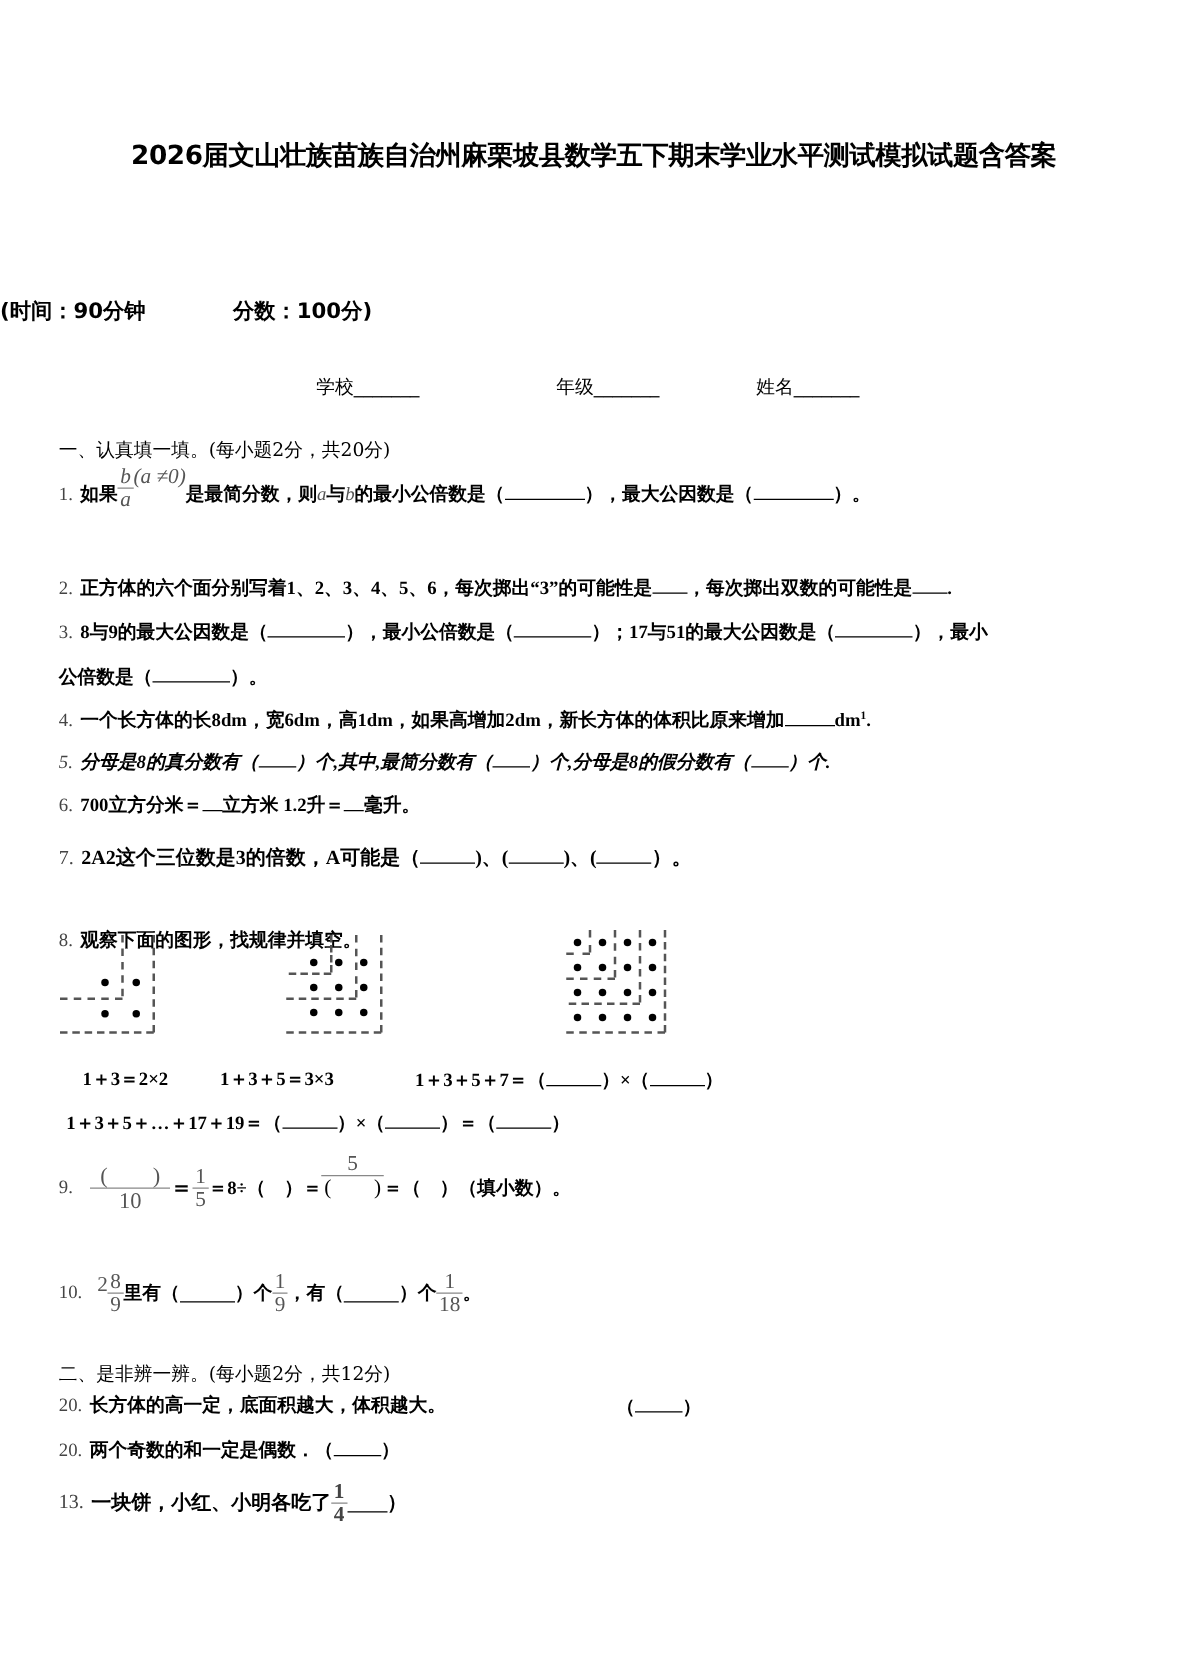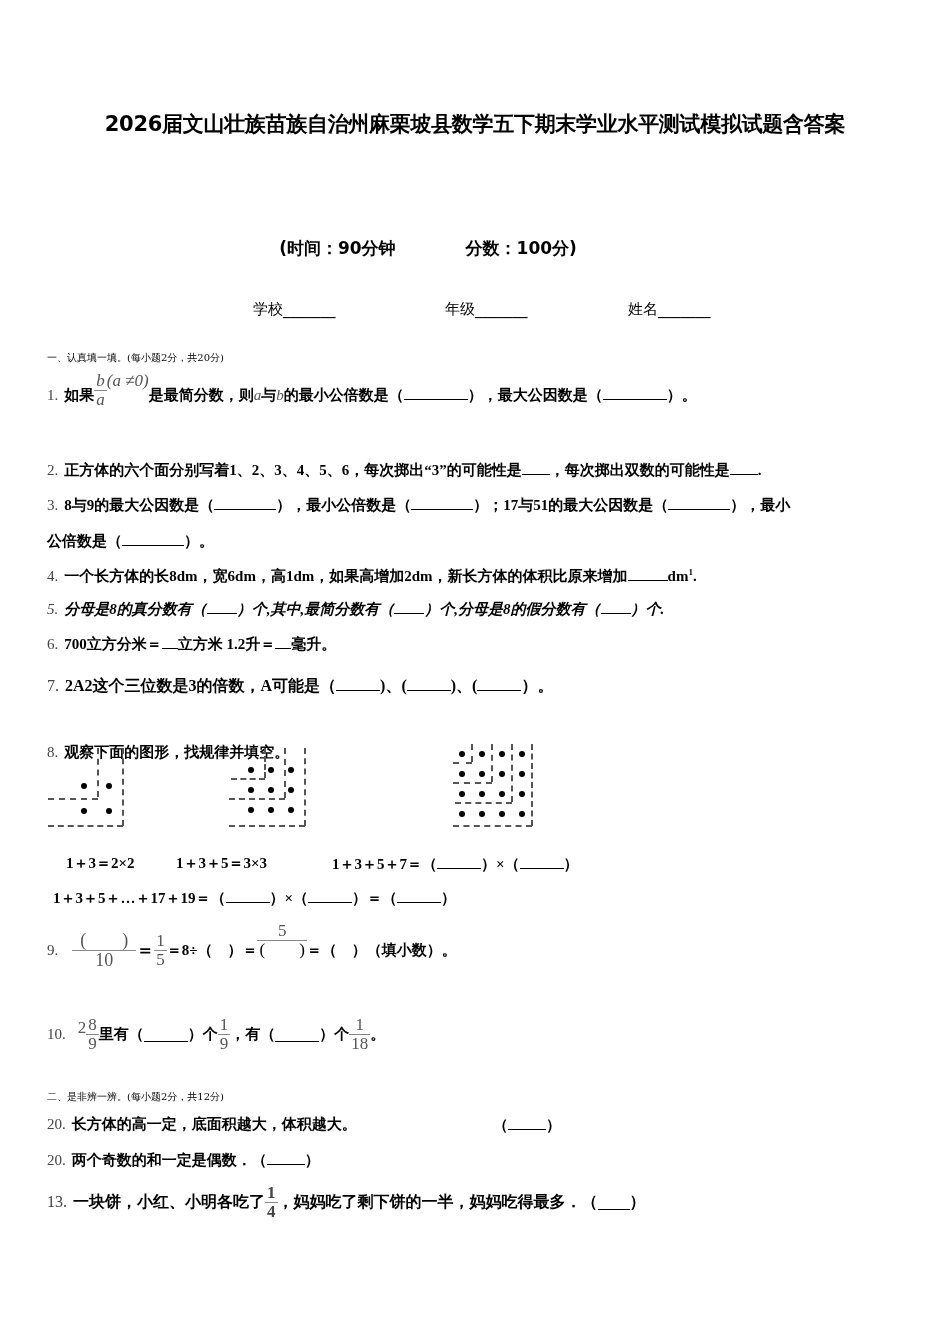--- a/index.html
+++ b/index.html
@@ -1,25 +1,25 @@
 <!DOCTYPE html>
 <html><head>
 <meta charset="utf-8">
 <style>
   html, body { margin: 0; padding: 0; background: #ffffff; }
   body { width: 950px; height: 1344px; position: relative; overflow: hidden;
          font-family: "Liberation Serif", "DejaVu Serif", serif; color: #000; }
   .abs { position: absolute; white-space: nowrap; }
   .title { left: 0; width: 950px; top: 110px; text-align: center; font-family: "DejaVu Sans", sans-serif;
            font-weight: bold; font-size: 21px; letter-spacing: -0.3px; }
-  .meta { left: 0; width: 856px; top: 237px; text-align: center; font-family: "DejaVu Sans", sans-serif;
+  .meta { left: 0; width: 856px; top: 237px; text-align: left; font-family: "DejaVu Sans", sans-serif;
           font-weight: bold; font-size: 17px; }
   .meta .gap { display: inline-block; width: 70px; }
   .fields { top: 300px; font-family: "DejaVu Sans", sans-serif; font-size: 15px; }
-  .section { font-size: 10px; font-family: "DejaVu Serif", serif; }
+  .section { font-size: 15px; font-family: "DejaVu Serif", serif; }
   .q { font-size: 15px; font-weight: bold; font-family: "Liberation Serif", "DejaVu Serif", serif; }
   .q .num { font-weight: normal; color: #444; margin-right: 6px; }
   .blank { display: inline-block; border-bottom: 1px solid #000; height: 14px; vertical-align: baseline; }
   .frac { display: inline-block; vertical-align: middle; text-align: center; font-weight: normal;
           font-family: "Liberation Serif", serif; color: #555; line-height: 1.05; }
   .frac .n { display: block; padding: 0 2px; }
   .frac .d { display: block; border-top: 1px solid #888; padding: 0 2px; }
   .ital { font-style: italic; font-weight: normal; color: #555; font-family: "Liberation Serif", serif; }
   .fig { position: absolute; }
   .fig .dot { position: absolute; width: 6px; height: 6px; border-radius: 50%; background: #000; }
@@ -35,21 +35,21 @@
 <div class="abs meta">
   <span>(时间：90分钟</span><span class="gap"></span><span>分数：100分)</span>
 </div>
 
 <div class="abs fields" style="left:253px;">
   <span>学校</span><span>_______</span>
 </div>
 <div class="abs fields" style="left:445px;">
   <span>年级</span><span>_______</span>
 </div>
-<div class="abs fields" style="left:628px;">
+<div class="abs fields" style="left:605px;">
   <span>姓名</span><span>_______</span>
 </div>
 
 <div class="abs section" style="left:47px;top:351px;">一、认真填一填。(每小题2分，共20分)</div>
 
 <div class="abs q" style="left:47px;top:378px;">
   <span class="num">1.</span><span>如果</span><span class="frac" style="font-size:17px;position:relative;top:-6px;"><span class="n ital">b</span><span class="d ital">a</span></span><span class="ital" style="font-size:17px;position:relative;top:-14px;">(a ≠0)</span><span>是最简分数，则</span><span class="ital">a</span><span>与</span><span class="ital">b</span><span>的最小公倍数是（</span><span class="blank" style="width:64px;"></span><span>），最大公因数是（</span><span class="blank" style="width:64px;"></span><span>）。</span>
 </div>
 
 <div class="abs q" style="left:47px;top:460px;">
@@ -204,16 +204,15 @@
   <span class="num">20.</span><span>两个奇数的和一定是偶数．（</span><span class="blank" style="width:38px;"></span><span>）</span>
 </div>
 
 <div class="abs q" style="left:47px;top:1180px;height:44px;display:flex;align-items:center;font-size:16px;">
   <span class="num">13.</span>
     <span>一块饼，小红、小明各吃了</span>
   <span class="frac" style="font-size:17px;font-weight:bold;color:#444;">
       <span class="n">1</span>
       <span class="d">4</span>
     </span>
-  <span>，妈妈吃了剩下饼的一半，妈妈吃得最多．（</span>
     <span class="blank" style="width:32px;"></span>
     <span>）</span>
 </div>
 
 </body></html>

